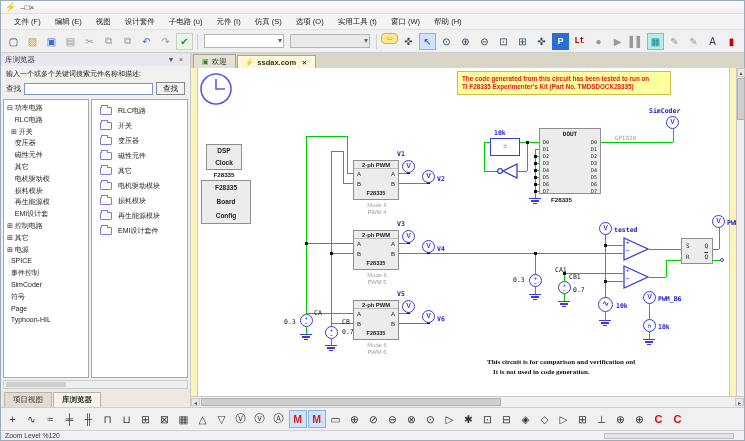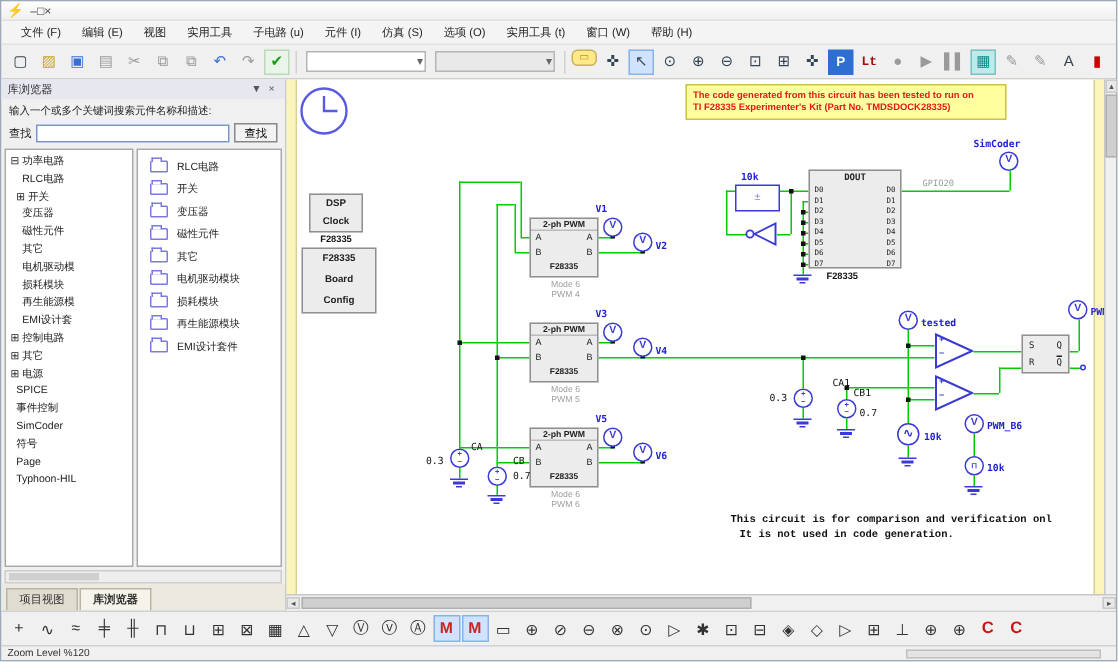--- a/index.html
+++ b/index.html
@@ -103,21 +103,21 @@
   .chiplbl { position:absolute; font-size:6.2px; font-weight:bold; color:#111; text-align:center; }
   .dout { left:348px; top:60px; width:62px; height:66px; font-size:5px; }
   .dout .hd { font-weight:bold; font-size:6px; height:10px; line-height:10px; }
   .dout .cols { display:flex; justify-content:space-between; padding:0 3px; }
   .dout .cols div i { display:block; font-style:normal; line-height:7px; font-size:5px; }
   .res10k { position:absolute; left:299px; top:70px; width:30px; height:18px; border:1.3px solid #3a3ad6; background:#fff; color:#8888cc; font-size:7px; text-align:center; line-height:15px; }
   .srff { position:absolute; left:490px; top:170px; width:32px; height:26px; border:1px solid #8f8f8f; background:#ececec; font-size:6px; padding:1px 4px; }
   .srff .r { display:flex; justify-content:space-between; height:11px; line-height:11px; }
   .ob { text-decoration:overline; }
   .bubble { position:absolute; width:4px; height:4px; border:1px solid #3a3ad6; border-radius:50%; background:#fff; }
-  .caption { position:absolute; font-size:7px; font-weight:bold; color:#111; font-family:Liberation Mono, monospace; white-space:nowrap; }
+  .caption { position:absolute; font-size:7px; font-weight:bold; color:#111; font-family:Liberation Serif, serif; white-space:nowrap; }
   .cmp { position:absolute; }
   .cmp .pm { position:absolute; font-size:6px; color:#3a3ad6; font-weight:bold; }
   .gpio { position:absolute; font-size:5.8px; color:#9a9a9a; font-family:"DejaVu Sans Mono",monospace; }
 
   
   .elembar { height:23px; background:#f0f0f0; border-top:1px solid #cfcfcf; display:flex; align-items:center; padding:0 2px; overflow:hidden; }
   .ebi { width:18px; height:18px; margin:0 0.5px; display:flex; align-items:center; justify-content:center; font-size:10.5px; color:#333; border:1px solid transparent; flex:none; }
   .ebi.hl { background:#cfe3ff; border:1px solid #86b3e8; color:#c22; font-weight:bold; }
   .ebi.red { color:#cc1111; font-weight:bold; font-size:11px; }
 
@@ -134,21 +134,21 @@
   <div class="titlebar">
     <span class="appicon">⚡</span>
     <span><span class="wc">–</span><span class="wc">□</span><span class="wc">×</span></span>
   </div>
 
   <div class="menubar">
 
   <span class="mi">文件 (F)</span>
       <span class="mi">编辑 (E)</span>
       <span class="mi">视图</span>
-      <span class="mi">实用工具</span>
+      <span class="mi">设计套件</span>
       <span class="mi">子电路 (u)</span>
       <span class="mi">元件 (I)</span>
       <span class="mi">仿真 (S)</span>
       <span class="mi">选项 (O)</span>
       <span class="mi">实用工具 (t)</span>
       <span class="mi">窗口 (W)</span>
       <span class="mi">帮助 (H)</span>
     </div>
 
   <div class="toolbar">
@@ -273,20 +273,31 @@
           <i></i>
         </div>
       <div class="sb-tabs">
 
       <span class="stab">项目视图</span>
           <span class="stab active">库浏览器</span>
         </div>
     </div>
 
     <div class="canvascol">
+      <div class="doctabs">
+        <span class="dtab">
+            <span class="dicon">▣</span>
+            <span>欢迎</span>
+          </span>
+        <span class="dtab active">
+            <span class="licon">⚡</span>
+            <span>ssdax.com</span>
+            <span class="close">×</span>
+          </span>
+      </div>
 
       <div class="canvasrow">
         <div class="viewport">
           <div class="sheet"></div>
 
           <svg style="position:absolute;left:8px;top:4px" width="34" height="34" viewBox="0 0 34 34">
             <circle cx="17" cy="17" r="15" fill="#fff" stroke="#5a5ae0" stroke-width="1.6"></circle>
             <path d="M17 7 V17 H26" fill="none" stroke="#5a5ae0" stroke-width="1.6"></path>
           </svg>
 

